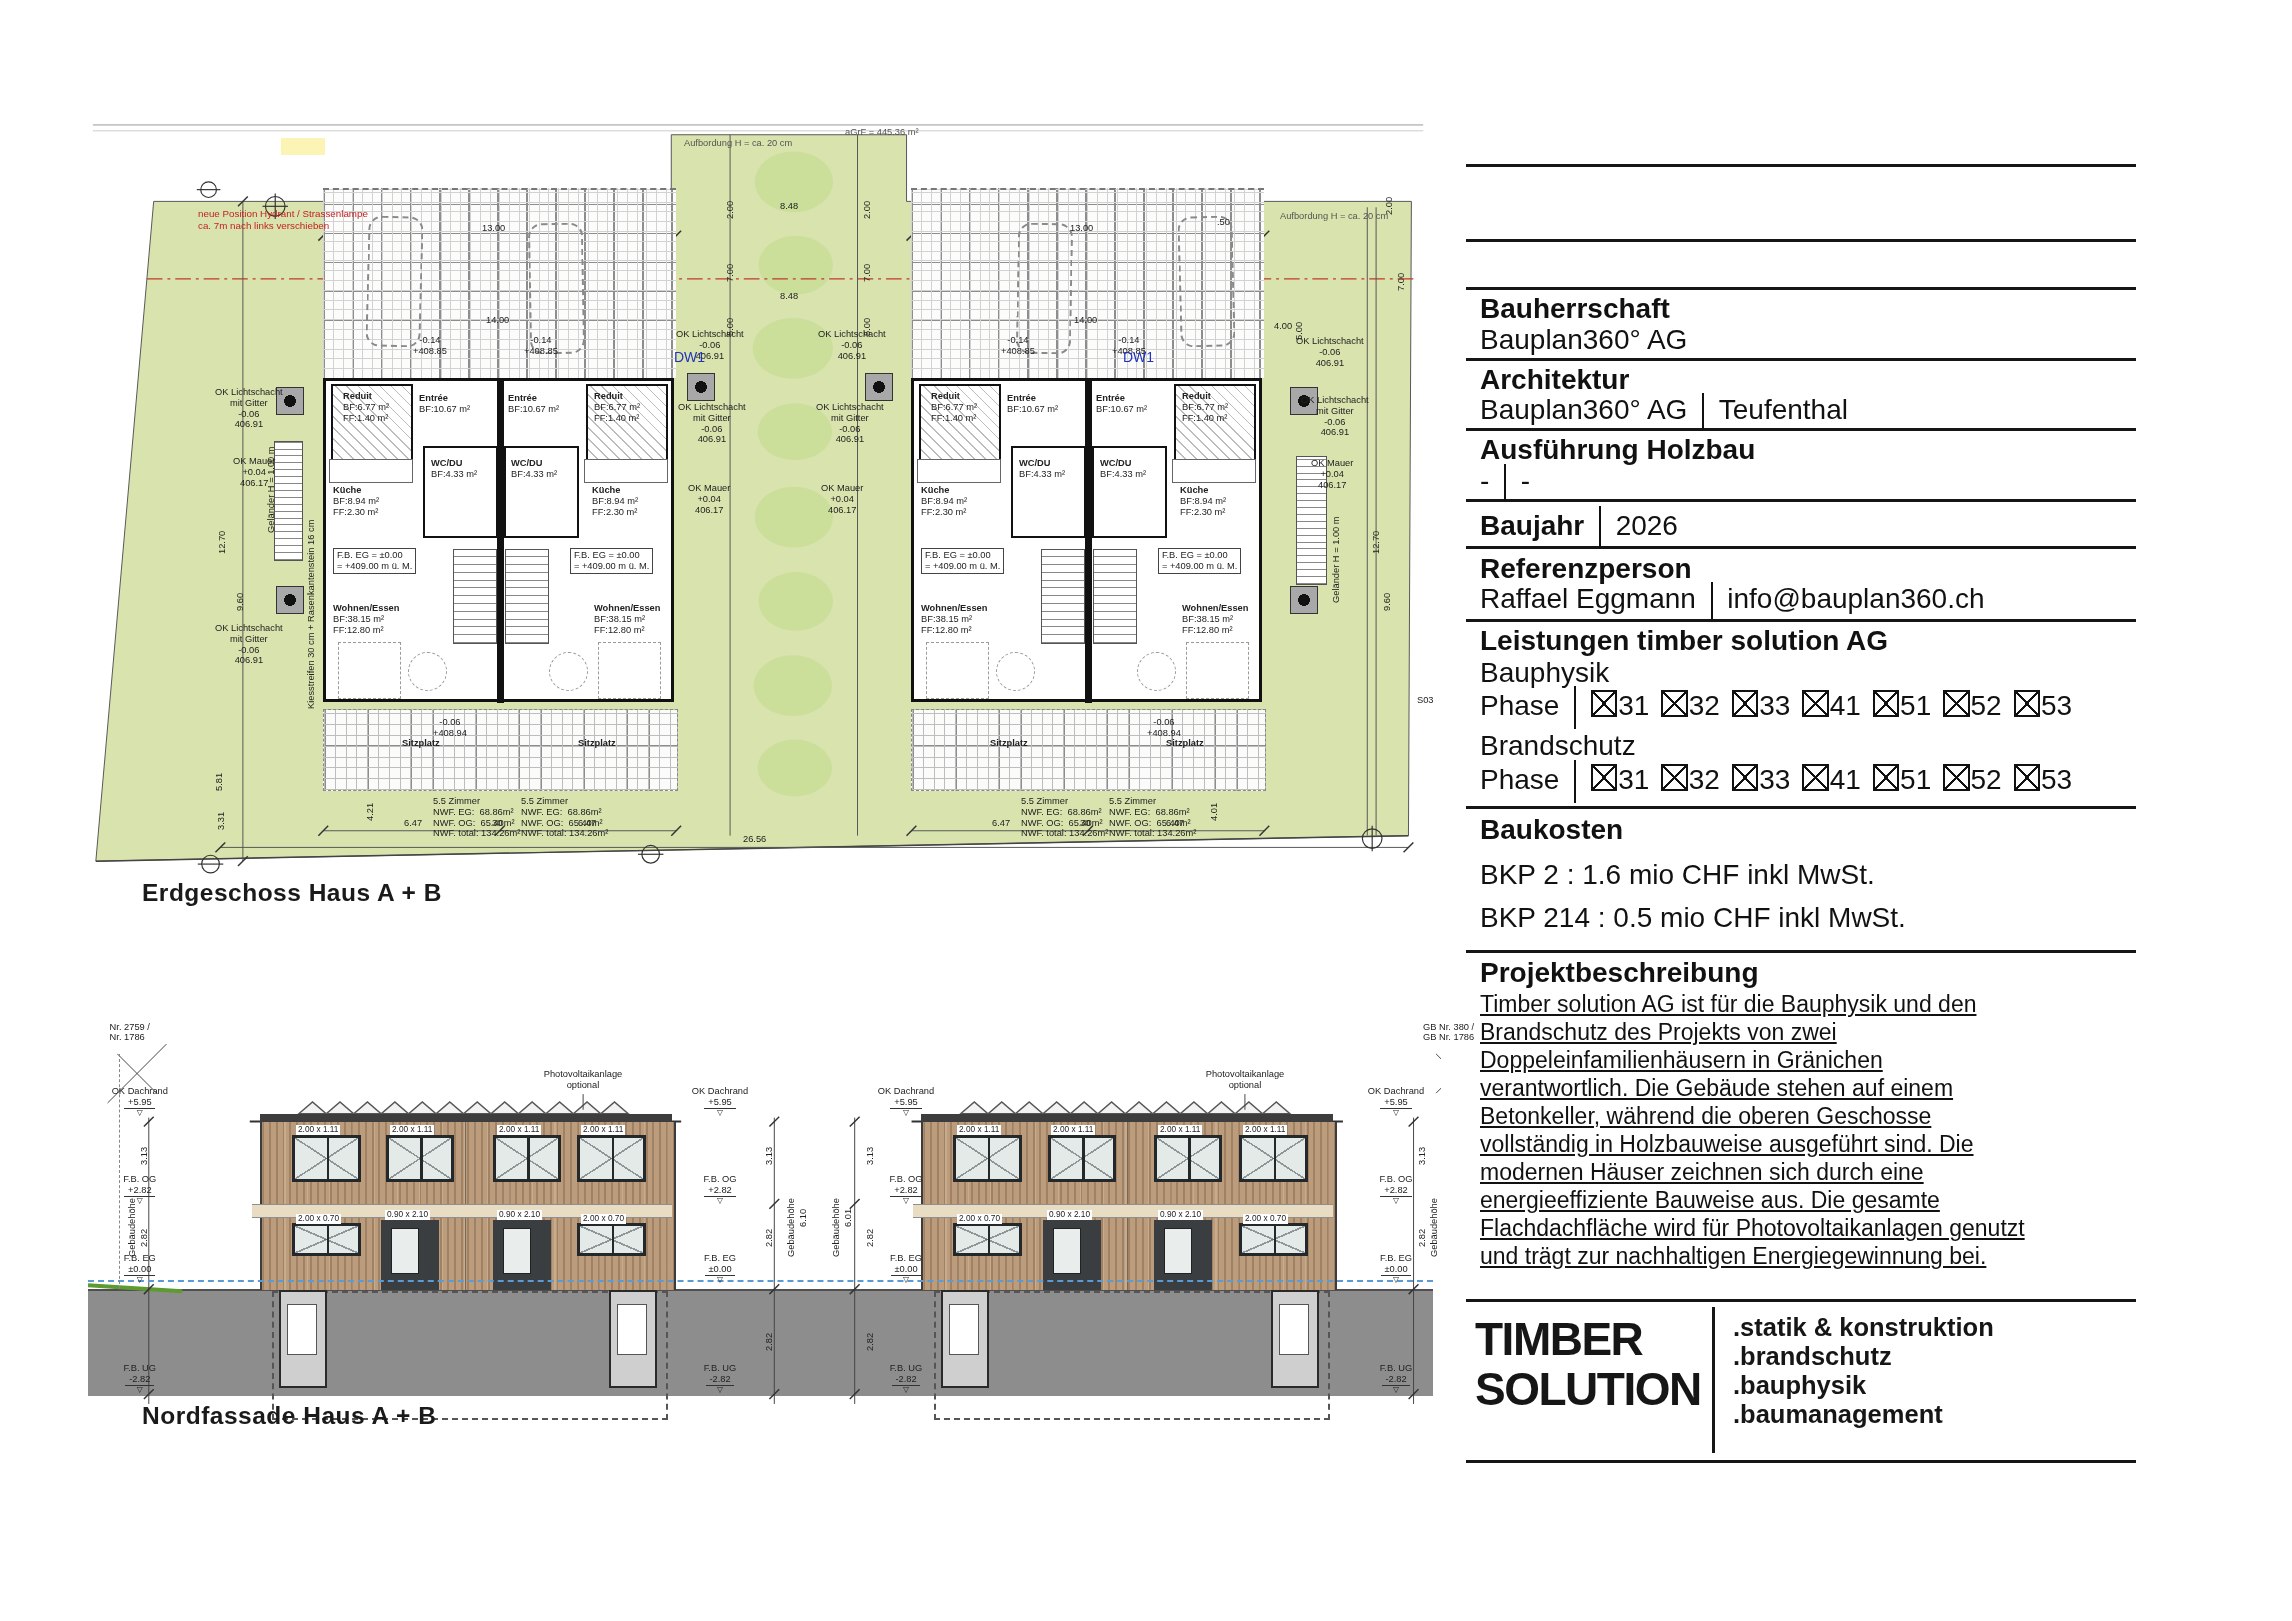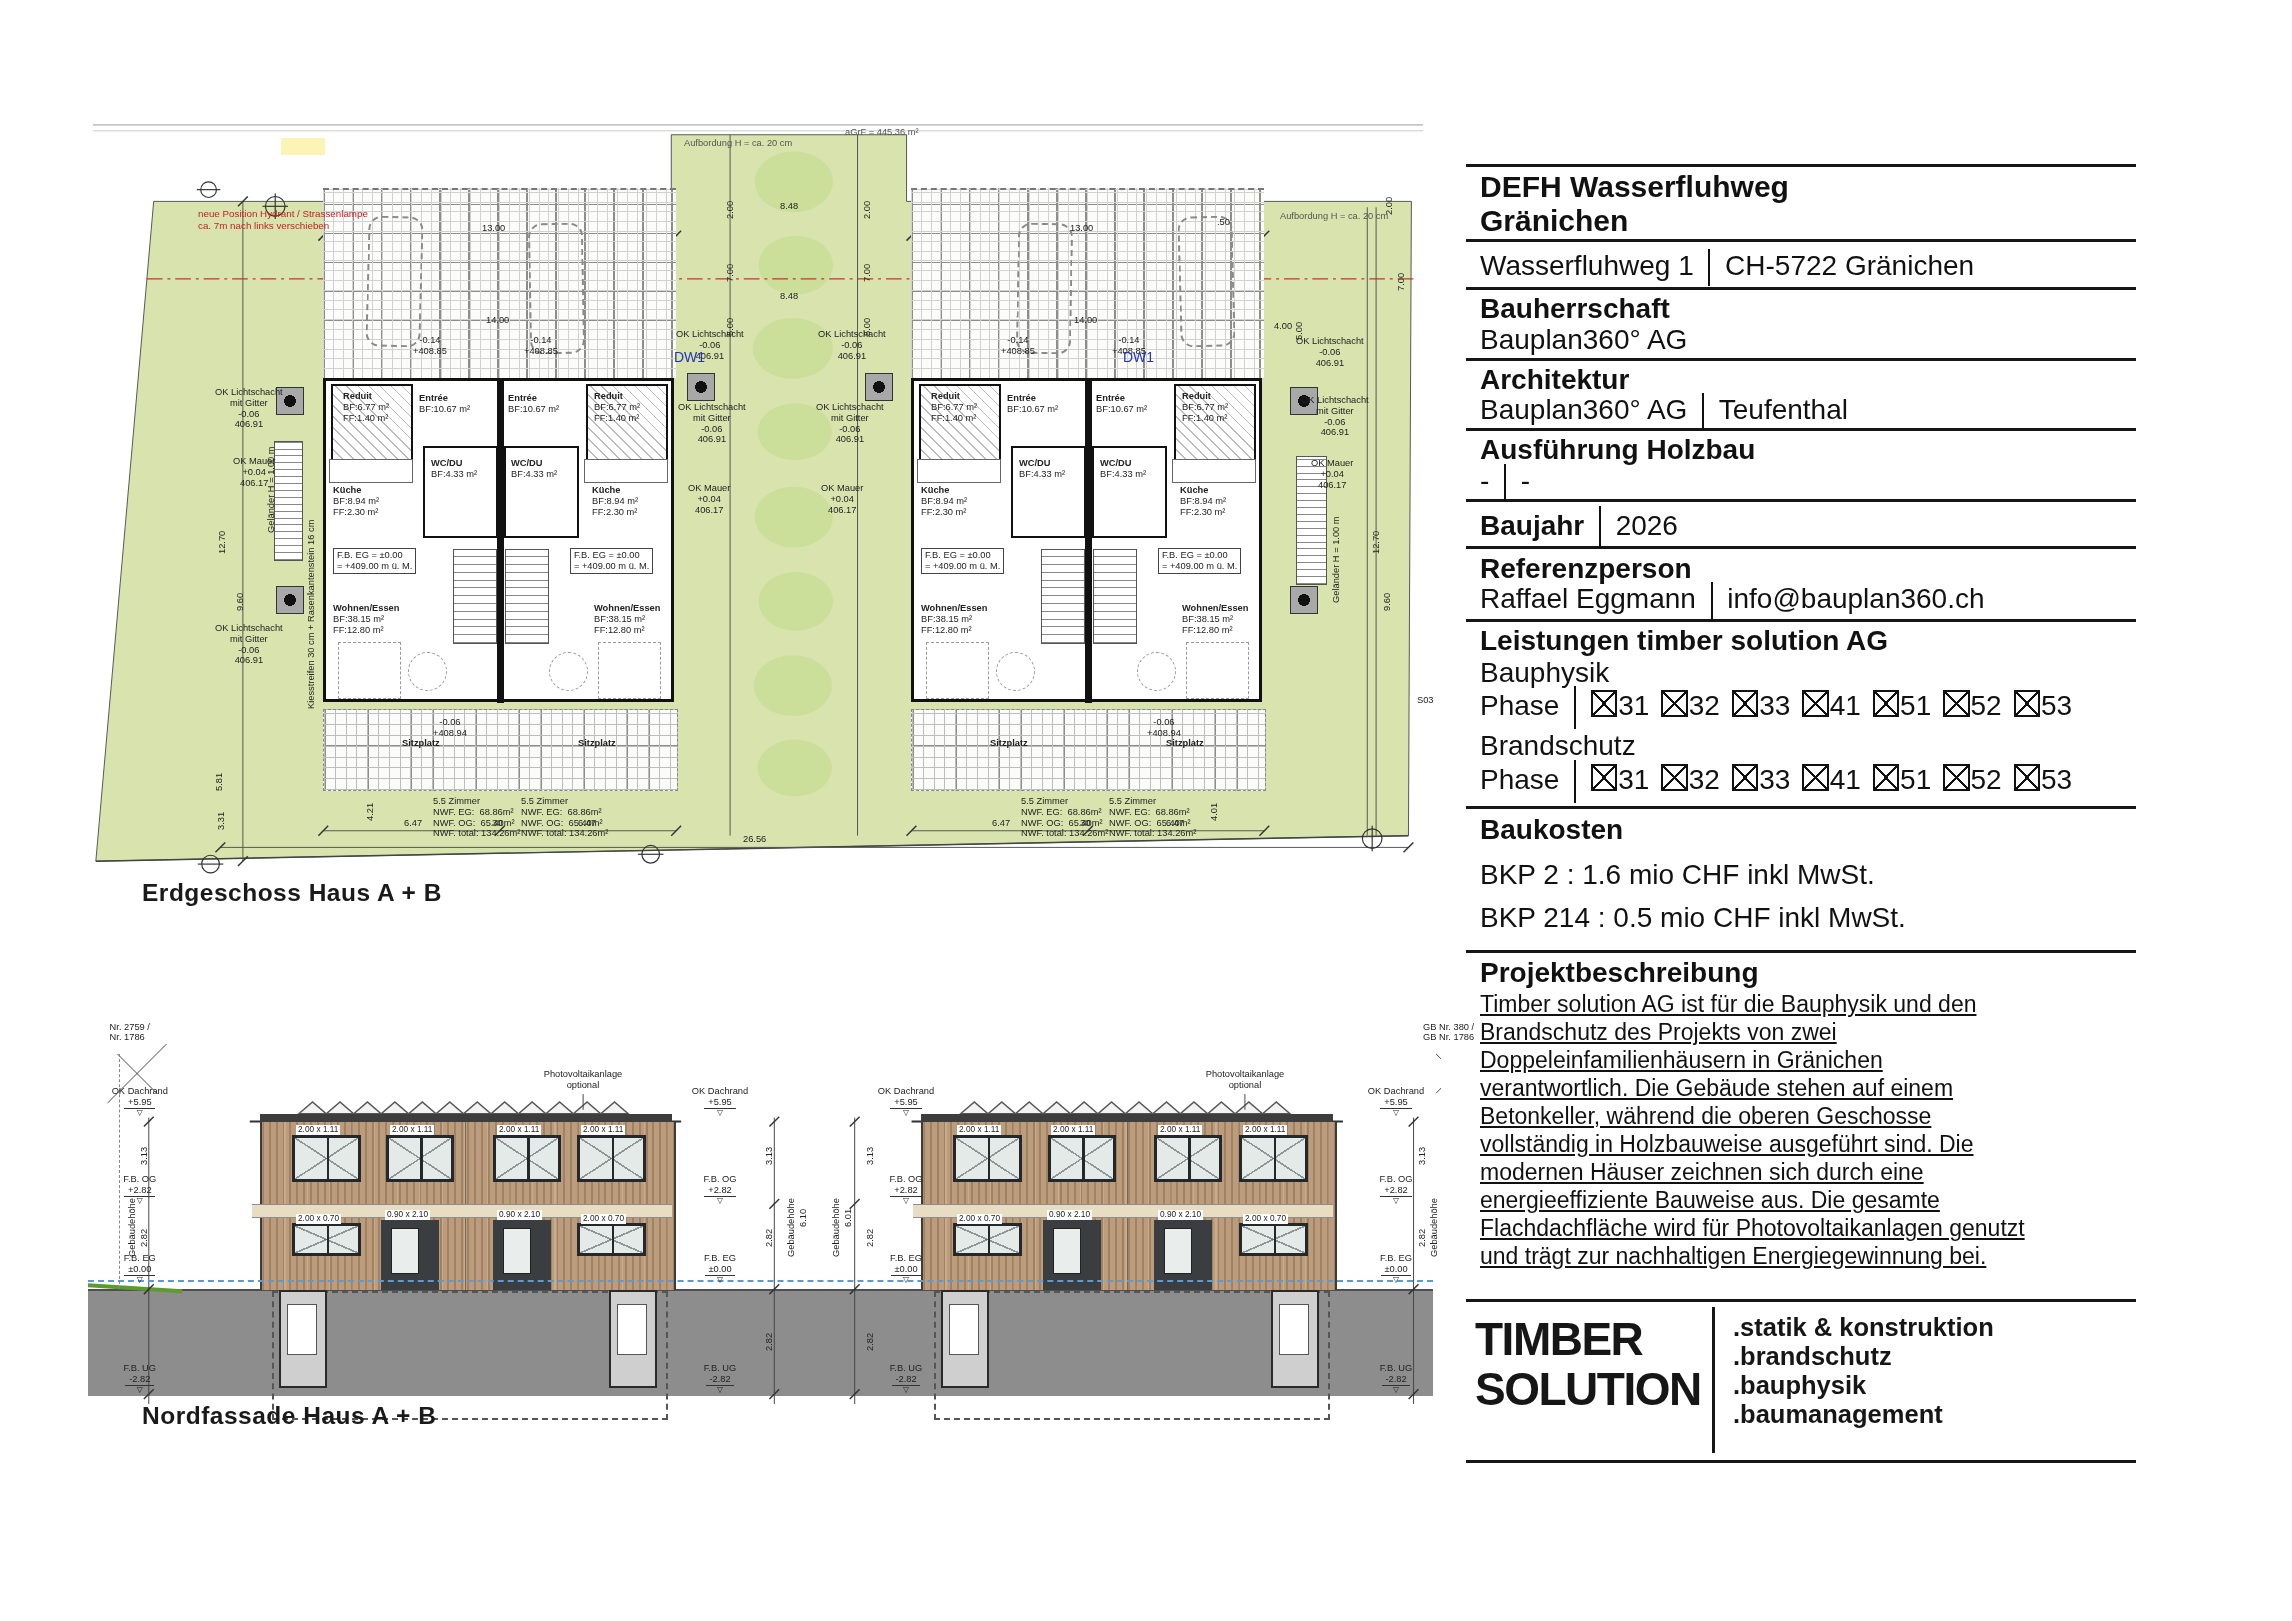--- a/index.html
+++ b/index.html
@@ -527,23 +527,21 @@
   <div class="panel-rule" style="top:358px;"></div>
   <div class="panel-rule" style="top:428px;"></div>
   <div class="panel-rule" style="top:499px;"></div>
   <div class="panel-rule" style="top:546px;"></div>
   <div class="panel-rule" style="top:619px;"></div>
   <div class="panel-rule" style="top:806px;"></div>
   <div class="panel-rule" style="top:950px;"></div>
   <div class="panel-rule" style="top:1299px;"></div>
   <div class="panel-rule" style="top:1460px;"></div>
 
-  <div class="p-txt p-title" style="top:170px;"><span>DEFH Wasserfluhweg</span><br><span>Gränichen</span></div>
-
-  <div class="p-txt" style="top:249px;"><span>Wasserfluhweg 1</span><span class="vb"></span><span>CH-5722 Gränichen</span></div>
+
 
   <div class="p-txt p-bold" style="top:293px;">Bauherrschaft</div>
   <div class="p-txt" style="top:324px;">Bauplan360° AG</div>
 
   <div class="p-txt p-bold" style="top:364px;">Architektur</div>
   <div class="p-txt" style="top:393px;"><span>Bauplan360° AG</span><span class="vb"></span><span>Teufenthal</span></div>
 
   <div class="p-txt p-bold" style="top:434px;">Ausführung Holzbau</div>
   <div class="p-txt" style="top:464px;"><span>-</span><span class="vb"></span><span>-</span></div>
 

